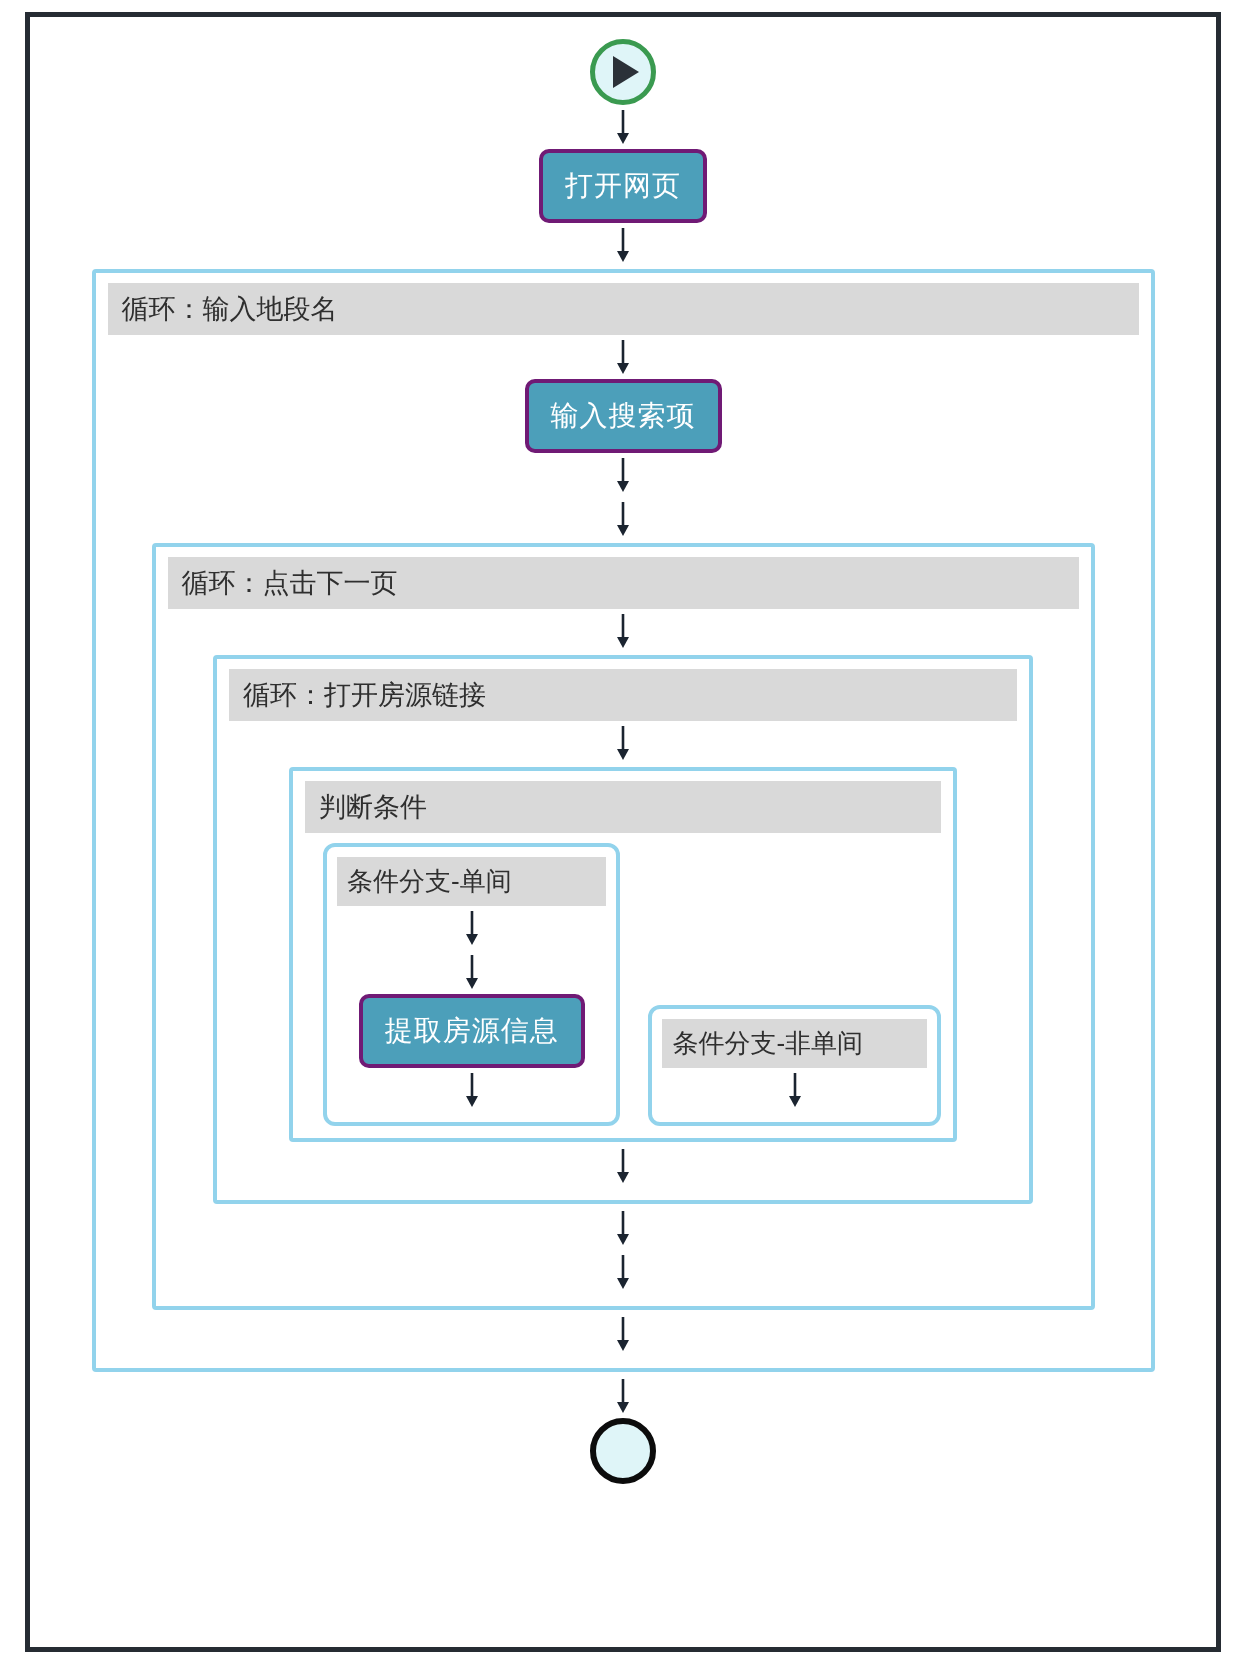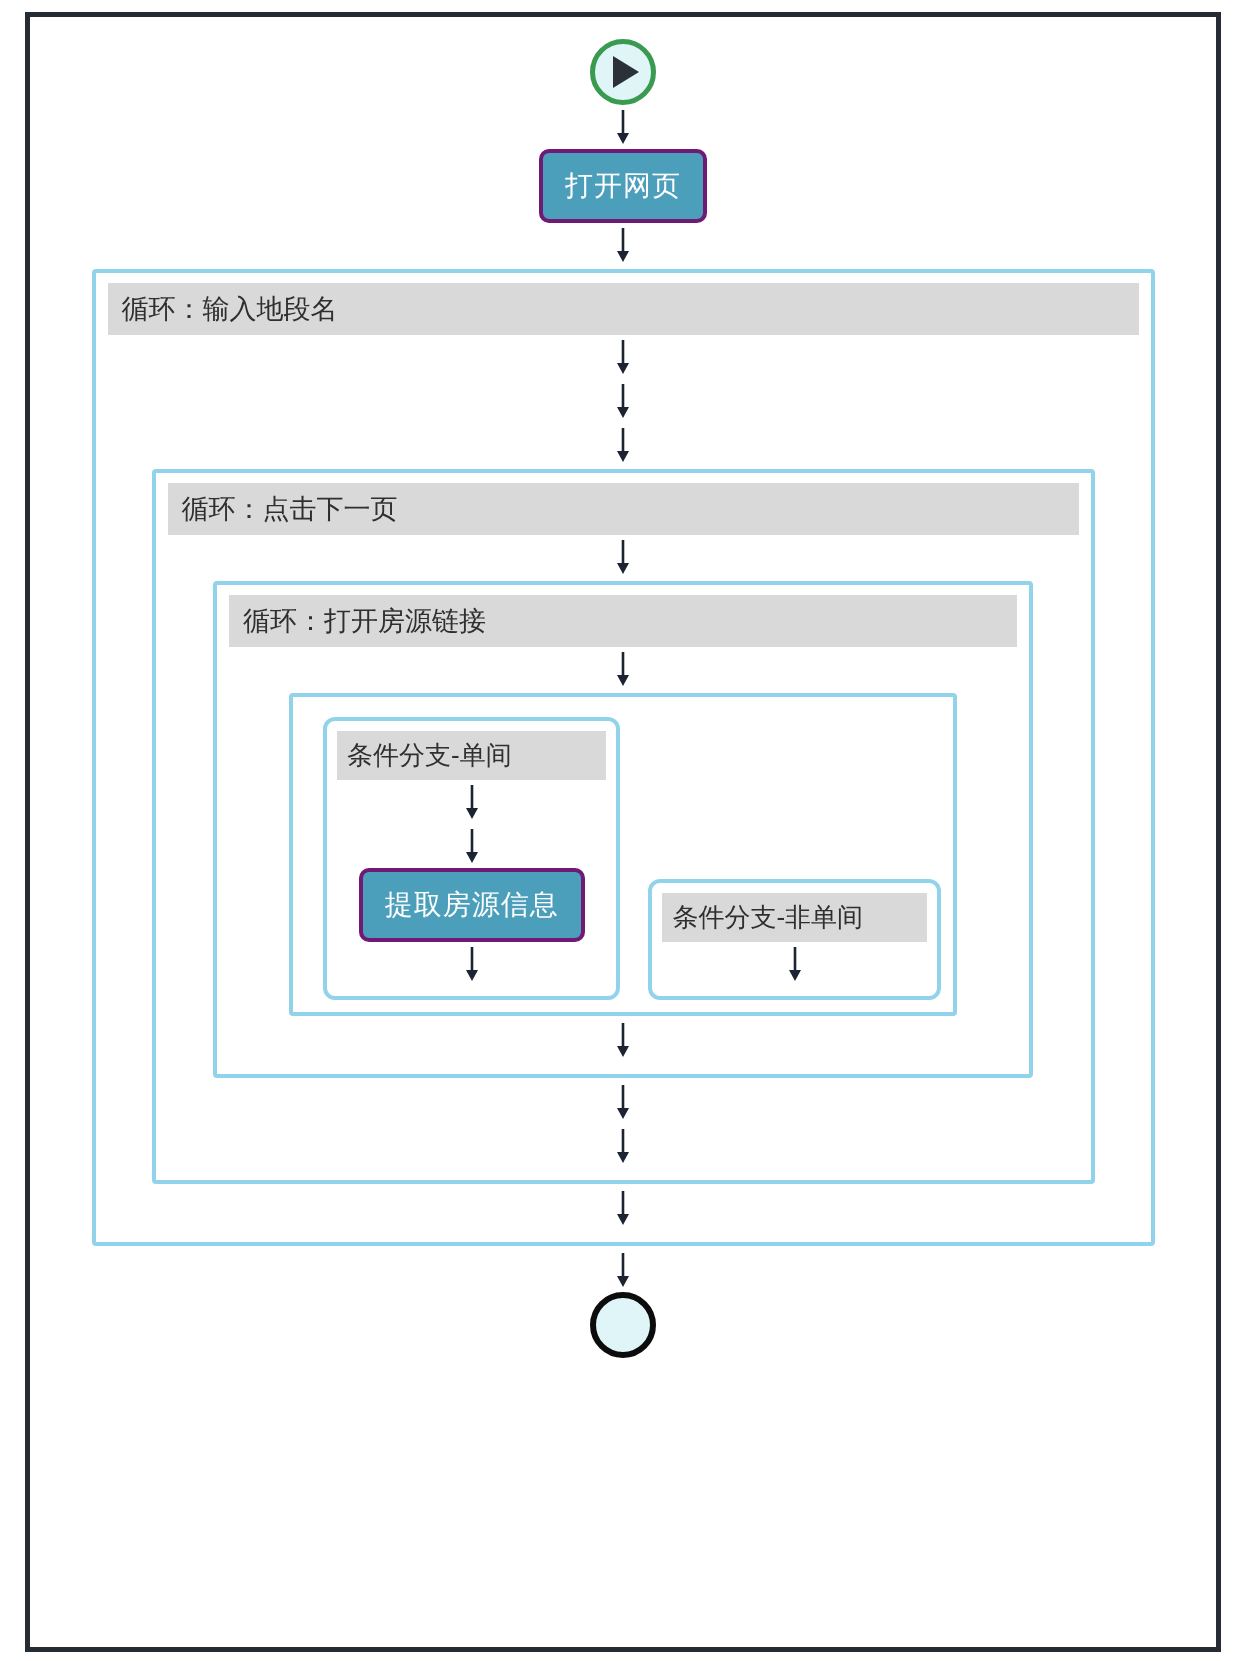--- a/index.html
+++ b/index.html
@@ -101,20 +101,21 @@
     <div class="loop w-loop1">
       <div class="loop-header">循环：输入地段名</div>
 
       <div class="arrow">
         <svg width="18" height="34" viewBox="0 0 18 34">
             <line x1="9" y1="0" x2="9" y2="25" stroke="#1b2430" stroke-width="2.6"></line>
             <polygon points="3,23 15,23 9,34" fill="#1b2430"></polygon>
           </svg>
       </div>
 
+      <button class="step">输入搜索项</button>
 
       <div class="arrow">
         <svg width="18" height="34" viewBox="0 0 18 34">
             <line x1="9" y1="0" x2="9" y2="25" stroke="#1b2430" stroke-width="2.6"></line>
             <polygon points="3,23 15,23 9,34" fill="#1b2430"></polygon>
           </svg>
       </div>
 
 
       <div class="arrow">
@@ -138,20 +139,21 @@
           <div class="loop-header">循环：打开房源链接</div>
 
           <div class="arrow">
             <svg width="18" height="34" viewBox="0 0 18 34">
                 <line x1="9" y1="0" x2="9" y2="25" stroke="#1b2430" stroke-width="2.6"></line>
                 <polygon points="3,23 15,23 9,34" fill="#1b2430"></polygon>
               </svg>
           </div>
 
           <div class="loop w-cond">
+            <div class="loop-header">判断条件</div>
 
             <div class="branches">
 
               <div class="branch w-br1">
                 <div class="loop-header">条件分支-单间</div>
 
                 <div class="arrow">
                   <svg width="18" height="34" viewBox="0 0 18 34">
                       <line x1="9" y1="0" x2="9" y2="25" stroke="#1b2430" stroke-width="2.6"></line>
                       <polygon points="3,23 15,23 9,34" fill="#1b2430"></polygon>

